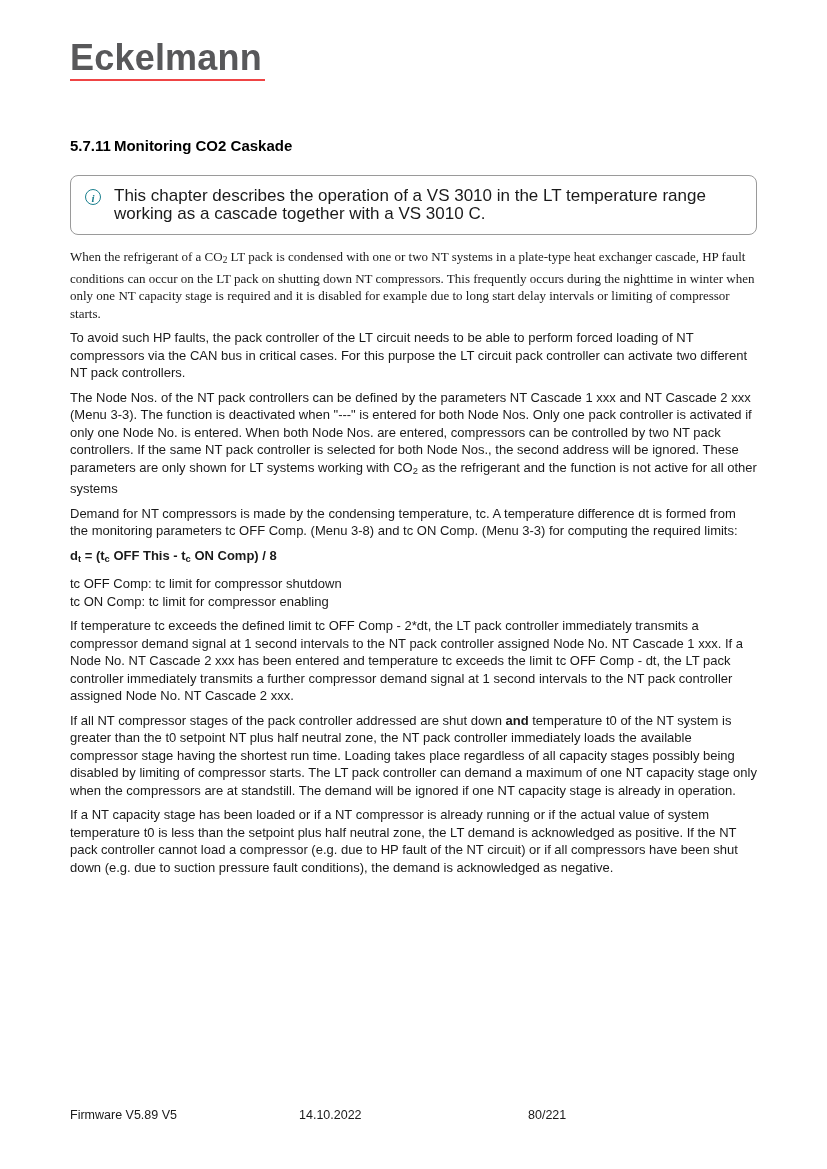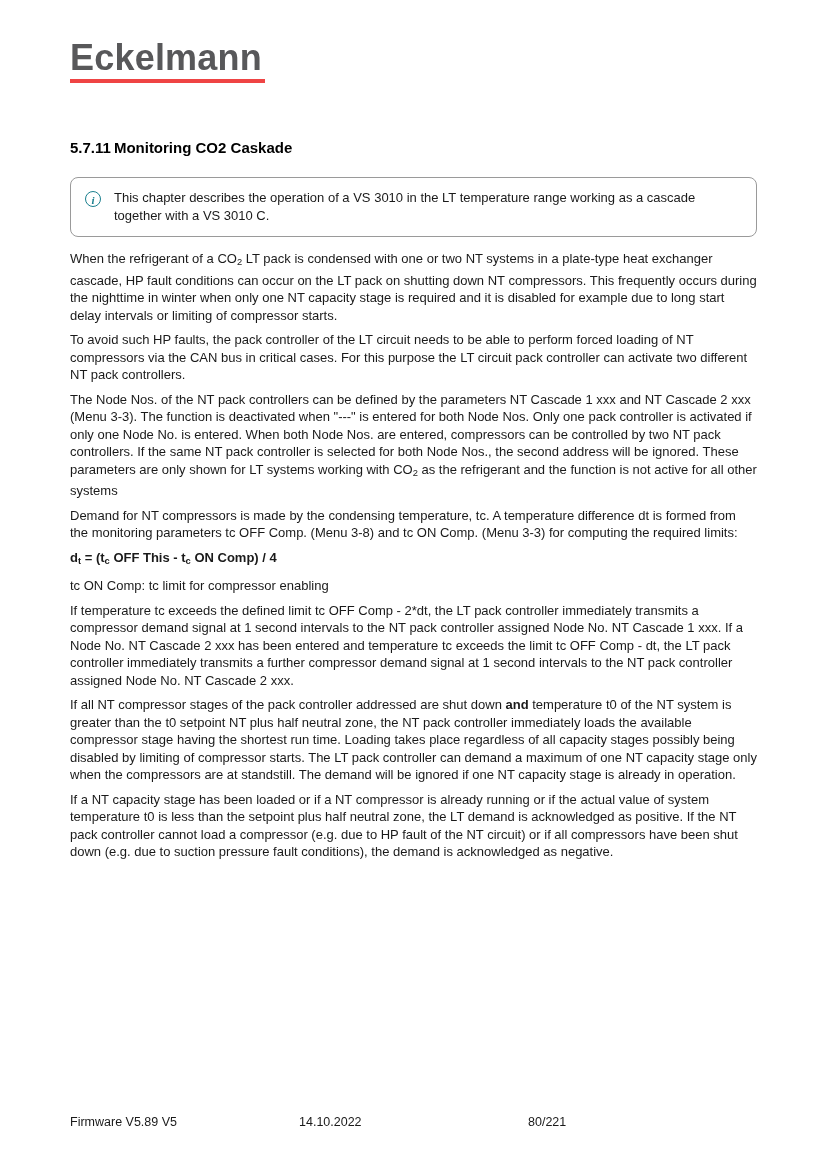--- a/index.html
+++ b/index.html
@@ -15,21 +15,21 @@
     padding: 40px 70px 0 70px;
     overflow: hidden;
   }
   .logo {
     display: inline-block;
     font-size: 36px;
     font-weight: bold;
     color: #58585a;
     line-height: 1;
     padding: 0 3px 3px 0;
-    border-bottom: 4px solid #ef4444;
+    border-bottom: 2px solid #ef4444;
     letter-spacing: 0.2px;
   }
   .heading {
     margin: 56px 0 0 0;
     font-size: 15px;
     font-weight: bold;
     color: #000;
   }
   .heading .heading-num { margin-right: 3px; }
   .info-box {
@@ -51,41 +51,41 @@
     color: #1a7f8e;
     font-family: "Liberation Serif", serif;
     font-style: italic;
     font-weight: bold;
     font-size: 11px;
     line-height: 16px;
     text-align: center;
   }
   .info-text {
     margin: 0;
-    font-size: 13px;
+    font-size: 17px;
     line-height: 18px;
   }
   .content { margin-top: 7px; }
   .p {
     margin: 7px 0 0 0;
     font-size: 13px;
     line-height: 17.5px;
   }
-  .p.first { margin-top: 13px; }
+  .p.first { margin-top: 13px; font-family: Liberation Serif, serif; }
   .formula { font-weight: bold; }
   .rt-b { font-weight: bold; }
   .rt-sub { font-size: 0.72em; vertical-align: -0.22em; }
   .rt-bsub { font-weight: bold; font-size: 0.72em; vertical-align: -0.22em; }
   .def-line { font-size: 13px; line-height: 17.5px; }
   .defs { margin-top: 7px; }
   .footer {
     position: absolute;
     left: 70px;
     right: 70px;
-    bottom: 40px;
+    bottom: 47px;
     display: grid;
     grid-template-columns: 1fr 1fr 1fr;
     font-size: 12.5px;
     color: #1a1a1a;
   }
   .footer .f-center { text-align: left; }
   .footer .f-right { text-align: left; }
 </style>
 </head>
 <body>
@@ -101,22 +101,23 @@
   <div class="info-box">
     <span class="info-icon">i</span>
     <p class="info-text">This chapter describes the operation of a VS 3010 in the LT temperature range working as a cascade together with a VS 3010 C.</p>
   </div>
 
   <div class="content">
     <p class="p first"><span>When the refrigerant of a CO</span><span class="rt-sub">2</span><span> LT pack is condensed with one or two NT systems in a plate-type heat exchanger cascade, HP fault conditions can occur on the LT pack on shutting down NT compressors. This frequently occurs during the nighttime in winter when only one NT capacity stage is required and it is disabled for example due to long start delay intervals or limiting of compressor starts.</span></p>
     <p class="p"><span>To avoid such HP faults, the pack controller of the LT circuit needs to be able to perform forced loading of NT compressors via the CAN bus in critical cases. For this purpose the LT circuit pack controller can activate two different NT pack controllers.</span></p>
     <p class="p"><span>The Node Nos. of the NT pack controllers can be defined by the parameters NT Cascade 1 xxx and NT Cascade 2 xxx (Menu 3-3). The function is deactivated when "---" is entered for both Node Nos. Only one pack controller is activated if only one Node No. is entered. When both Node Nos. are entered, compressors can be controlled by two NT pack controllers. If the same NT pack controller is selected for both Node Nos., the second address will be ignored. These parameters are only shown for LT systems working with CO</span><span class="rt-sub">2</span><span> as the refrigerant and the function is not active for all other systems</span></p>
     <p class="p"><span>Demand for NT compressors is made by the condensing temperature, tc. A temperature difference dt is formed from the monitoring parameters tc OFF Comp. (Menu 3-8) and tc ON Comp. (Menu 3-3) for computing the required limits:</span></p>
-    <p class="p formula"><span class="rt-b">d</span><span class="rt-bsub">t</span><span class="rt-b"> = (t</span><span class="rt-bsub">c</span><span class="rt-b"> OFF This - t</span><span class="rt-bsub">c</span><span class="rt-b"> ON Comp) / 4</span></p>
+    <p class="p formula"><span class="rt-b">d</span><span class="rt-bsub">t</span><span class="rt-b"> = (t</span><span class="rt-bsub">c</span><span class="rt-b"> OFF This - t</span><span class="rt-bsub">c</span><span class="rt-b"> ON Comp) / 8</span></p>
     <div class="defs">
+      <div class="def-line">tc OFF Comp: tc limit for compressor shutdown</div>
       <div class="def-line">tc ON Comp: tc limit for compressor enabling</div>
     </div>
     <p class="p"><span>If temperature tc exceeds the defined limit tc OFF Comp - 2*dt, the LT pack controller immediately transmits a compressor demand signal at 1 second intervals to the NT pack controller assigned Node No. NT Cascade 1 xxx. If a Node No. NT Cascade 2 xxx has been entered and temperature  tc exceeds the limit tc OFF Comp - dt, the LT pack controller immediately transmits a further compressor demand signal at 1 second intervals to the NT pack controller assigned Node No. NT Cascade 2 xxx.</span></p>
     <p class="p"><span>If all NT compressor stages of the pack controller addressed are shut down </span><span class="rt-b">and</span><span> temperature t0 of the NT system is greater than the t0 setpoint NT plus half neutral zone, the NT pack controller immediately loads the available compressor stage having the shortest run time. Loading takes place regardless of all capacity stages possibly being disabled by limiting of compressor starts. The LT pack controller can demand a maximum of one NT capacity stage only when the compressors are at standstill. The demand will be ignored if one NT capacity stage is already in operation.</span></p>
     <p class="p"><span>If a NT capacity stage has been loaded or if a NT compressor is already running or if the actual value of system temperature t0 is less than the setpoint plus half neutral zone, the LT demand is acknowledged as positive. If the NT pack controller cannot load a compressor (e.g. due to HP fault of the NT circuit) or if all compressors have been shut down (e.g. due to suction pressure fault conditions), the demand is acknowledged as negative.</span></p>
   </div>
 
   <footer class="footer">
     <span class="f-left">Firmware V5.89 V5</span>
     <span class="f-center">14.10.2022</span>

